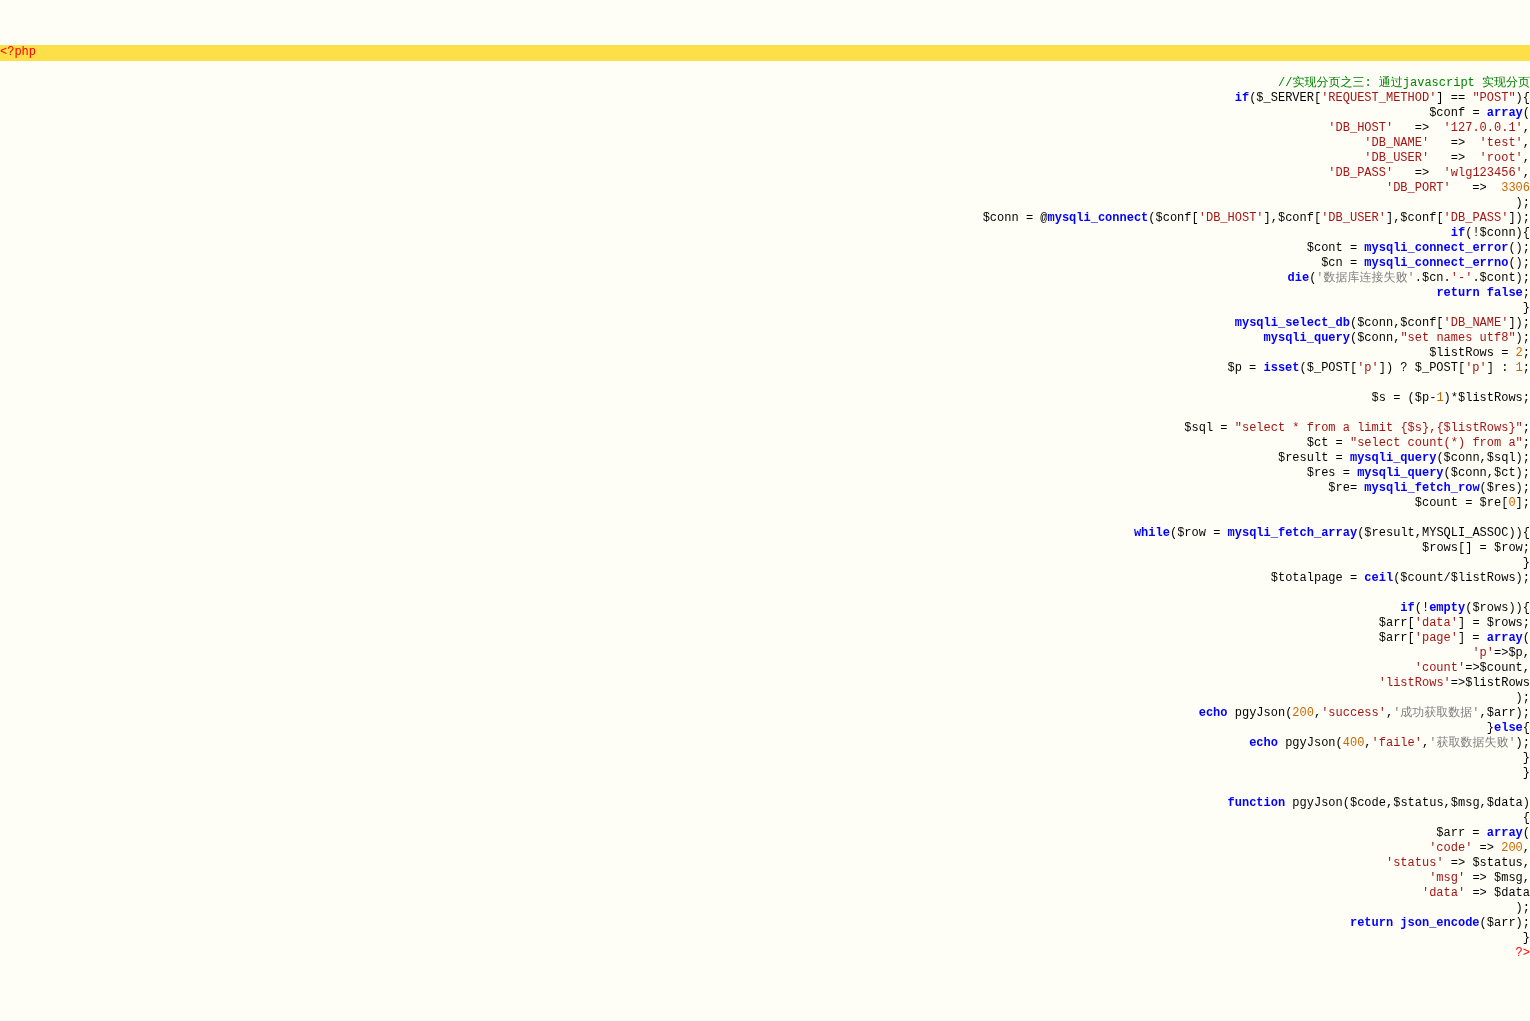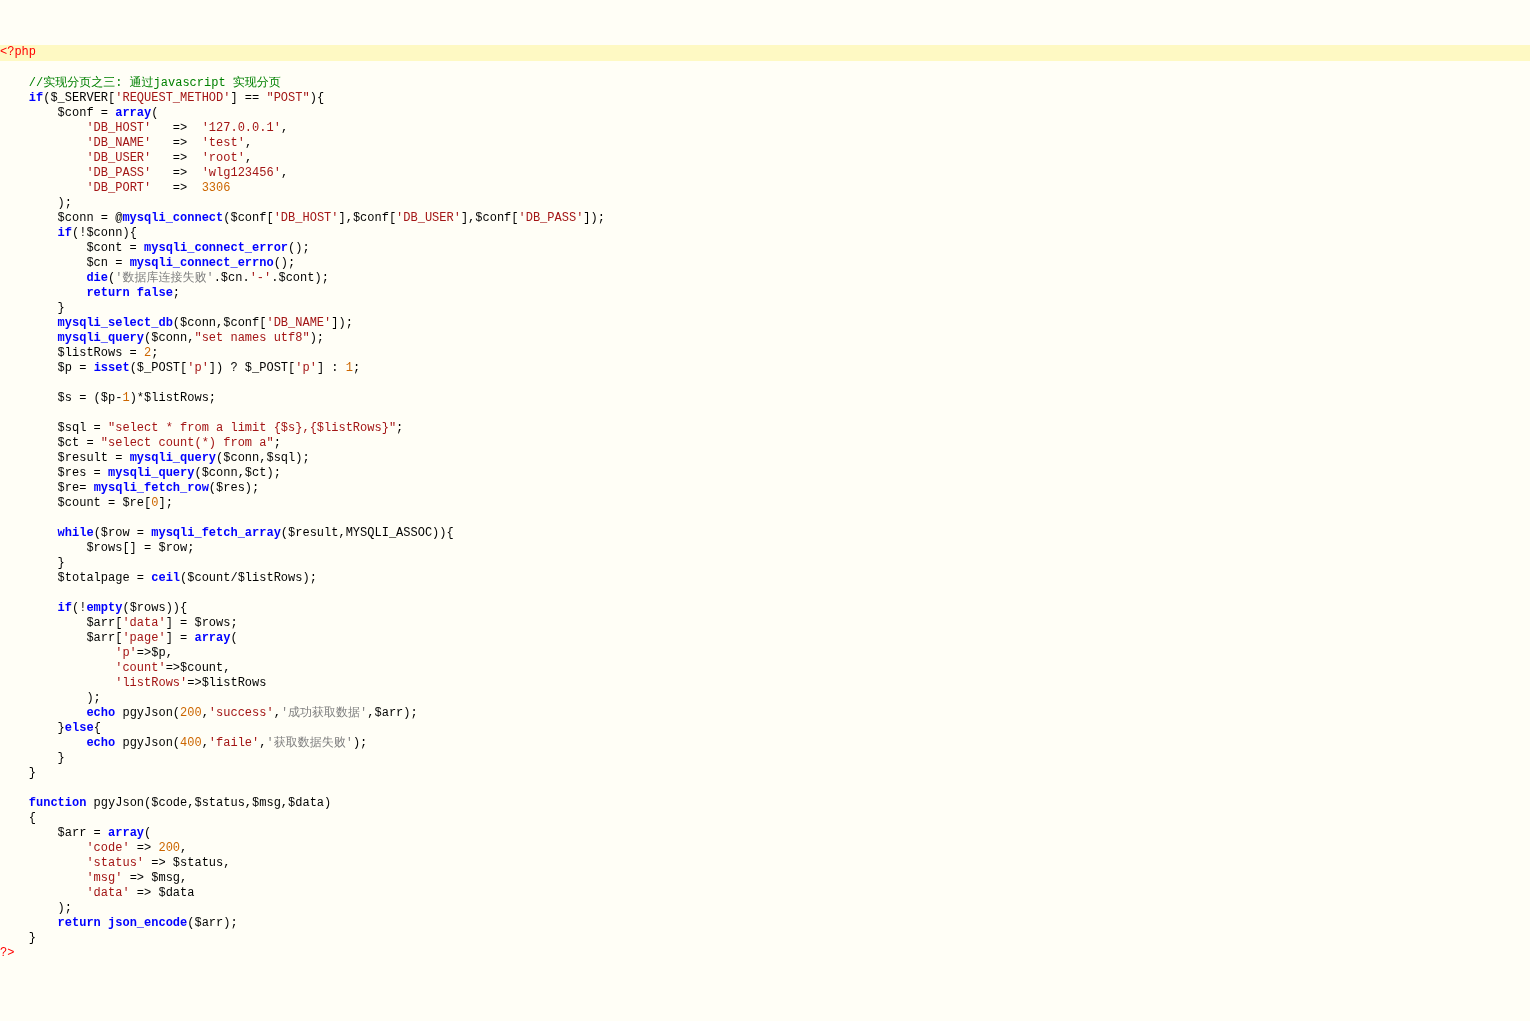--- a/index.html
+++ b/index.html
@@ -5,26 +5,27 @@
   body {
     margin: 0;
     padding: 0;
     font-family: "Consolas", "Monaco", "Courier New", monospace;
     font-size: 12px;
     line-height: 15px;
     background: #FFFEF6;
     white-space: pre;
   }
   .header-bar {
-    background: #fef9c3;
+    background: #fde047;
     width: 100%;
     height: 16px;
   }
   .code {
     padding: 0;
+    text-align: right;
   }
   .c-red { color: #FF0000; }
   .c-green { color: #008000; }
   .c-blue-bold { color: #0000FF; font-weight: bold; }
   .c-brown { color: #A31515; }
   .c-black { color: #000000; }
   .c-orange { color: #CC6600; }
   .c-gray { color: #808080; }
 </style>
 </head>

